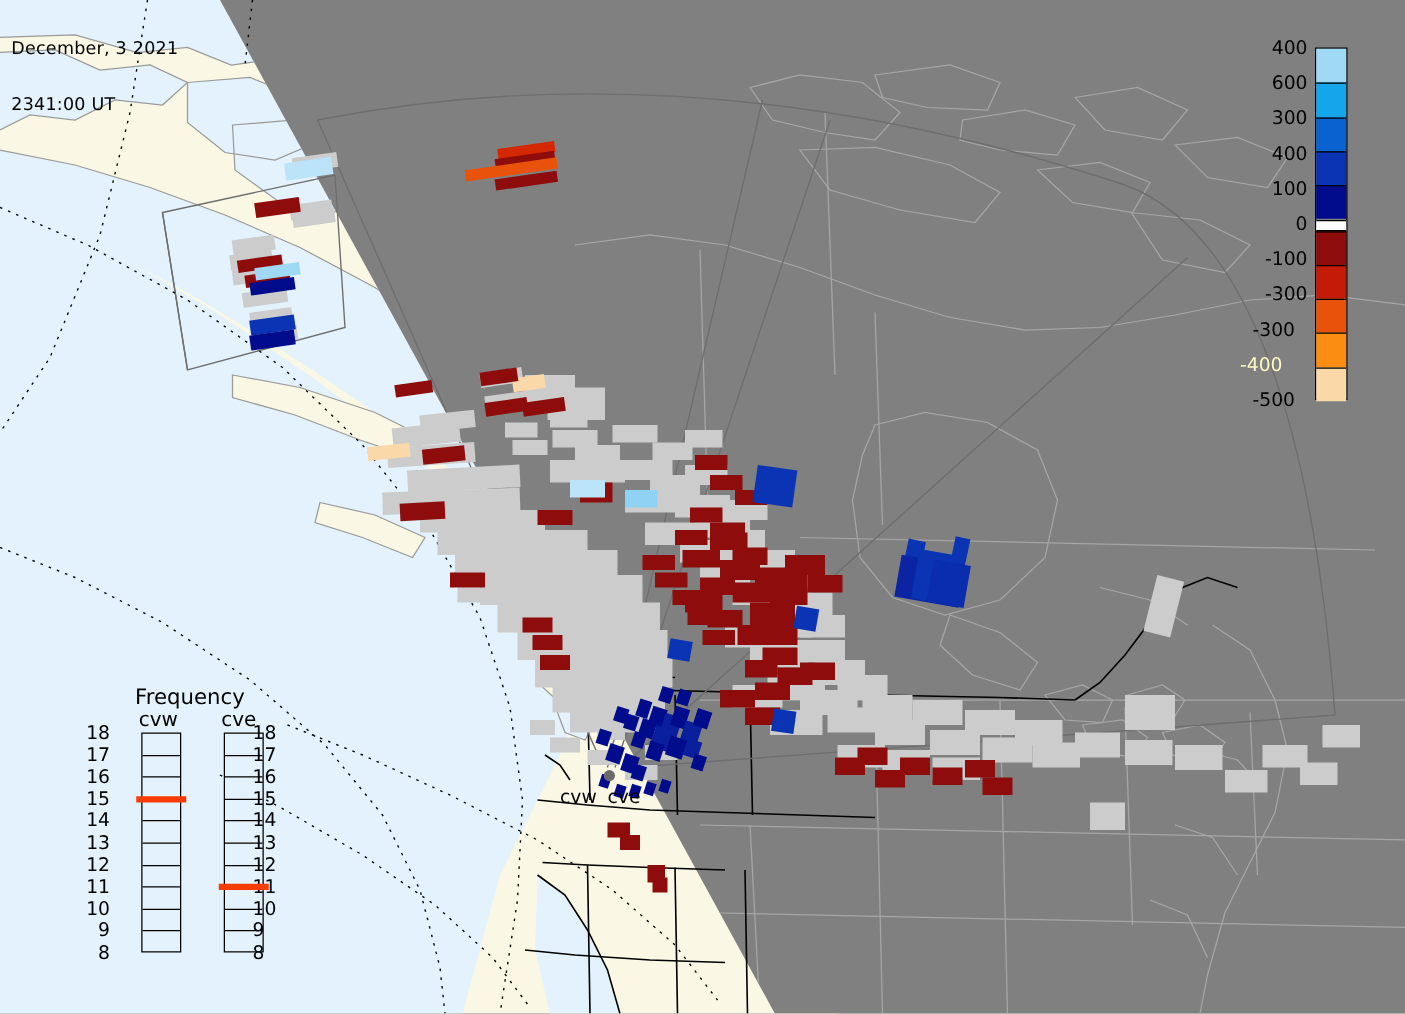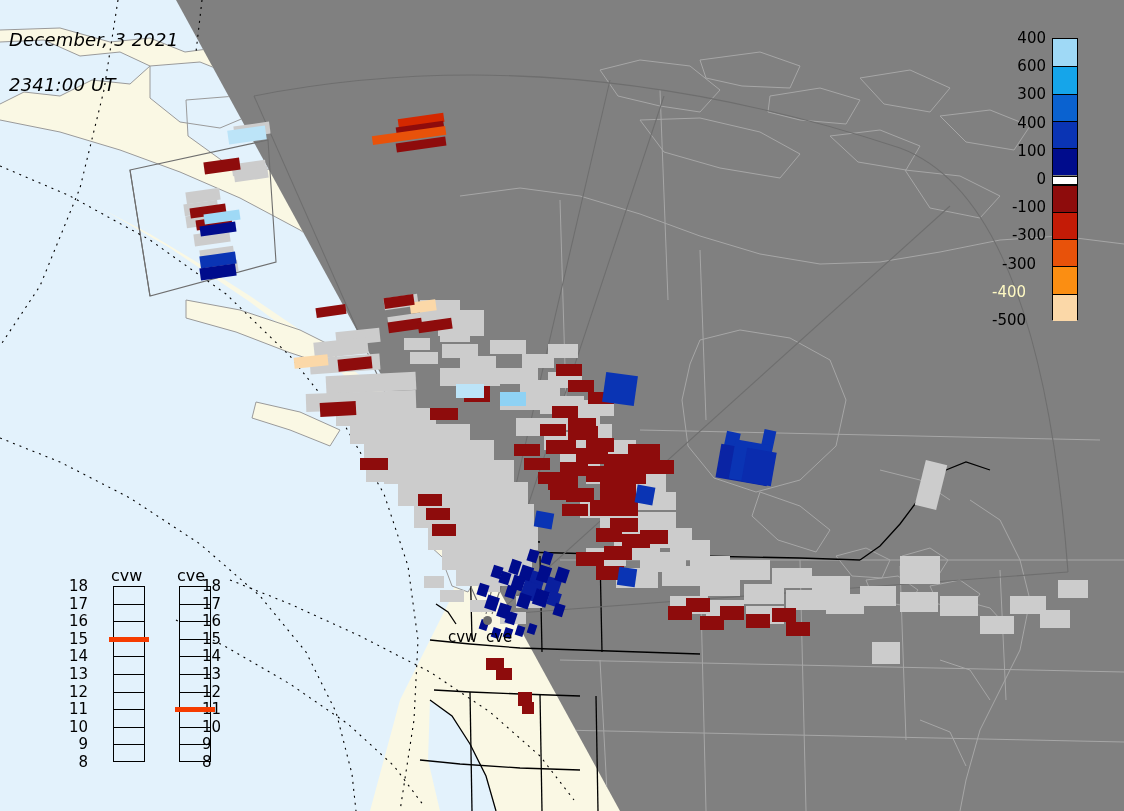--- a/index.html
+++ b/index.html
@@ -5,22 +5,22 @@
   html,body{margin:0;padding:0;background:#808080;}
   body{width:1124px;height:811px;overflow:hidden;
        font-family:"DejaVu Sans","Liberation Sans",sans-serif;}
   #root{position:relative;width:1124px;height:811px;overflow:hidden;background:#808080;}
 
   
   .mapwrap{position:absolute;left:0;top:0;width:1124px;height:811px;overflow:hidden;}
   .svgmap{position:absolute;left:0;top:0;width:1124px;height:811px;}
 
   
-  #stamp{position:absolute;left:9px;top:2px;color:#000;font-size:18px;line-height:15px;
-         letter-spacing:.2px;white-space:pre;font-style:italic;}
+  #stamp{position:absolute;left:9px;top:2px;color:#000;font-size:14px;line-height:15px;
+         letter-spacing:.2px;white-space:pre;}
   #stamp div{margin:0;padding:0;}
 
   
   #cbar{position:absolute;left:976px;top:2px;width:148px;height:336px;}
   #cbar .cbtitle{position:absolute;left:0px;top:2px;width:148px;text-align:left;
                  font-size:16px;color:#000;white-space:nowrap;}
 
   
   #freq{position:absolute;left:88px;top:548px;width:170px;height:250px;}
   #freq .ftitle{position:absolute;left:20px;top:0px;font-size:17px;color:#000;}
@@ -447,27 +447,30 @@
       <div class="ticklab" style="position: absolute; left: 992px; top: 29px; width: 54px; text-align: right; font-size: 15px; color: rgb(0, 0, 0);">400</div>
       <div class="ticklab" style="position: absolute; left: 992px; top: 57.2px; width: 54px; text-align: right; font-size: 15px; color: rgb(0, 0, 0);">600</div>
       <div class="ticklab" style="position: absolute; left: 992px; top: 85.4px; width: 54px; text-align: right; font-size: 15px; color: rgb(0, 0, 0);">300</div>
       <div class="ticklab" style="position: absolute; left: 992px; top: 113.6px; width: 54px; text-align: right; font-size: 15px; color: rgb(0, 0, 0);">400</div>
       <div class="ticklab" style="position: absolute; left: 992px; top: 141.8px; width: 54px; text-align: right; font-size: 15px; color: rgb(0, 0, 0);">100</div>
       <div class="ticklab" style="position: absolute; left: 992px; top: 170px; width: 54px; text-align: right; font-size: 15px; color: rgb(0, 0, 0);">0</div>
       <div class="ticklab" style="position: absolute; left: 992px; top: 198.2px; width: 54px; text-align: right; font-size: 15px; color: rgb(0, 0, 0);">-100</div>
       <div class="ticklab" style="position: absolute; left: 992px; top: 226.4px; width: 54px; text-align: right; font-size: 15px; color: rgb(0, 0, 0);">-300</div>
       <div class="ticklab" style="position: absolute; left: 992px; top: 254.6px; width: 54px; text-align: center; font-size: 15px; color: rgb(0, 0, 0);">-300</div>
       <div class="ticklab" style="position: absolute; left: 992px; top: 282.8px; width: 54px; text-align: left; font-size: 15px; color: #fef9c3;">-400</div>
-      <div class="ticklab" style="position: absolute; left: 992px; top: 311px; width: 54px; text-align: left; font-size: 15px; color: rgb(0, 0, 0);">-500</div>
+      <div class="ticklab" style="position: absolute; left: 992px; top: 311px; width: 54px; text-align: center; font-size: 15px; color: rgb(0, 0, 0);">-500</div>
     </div>
   <div class="sidelab" style="left:1082px;top:46px">toward</div>
   <div class="sidelab" style="left:1082px;top:310px">away</div>
   <div class="sidelab" style="left:1082px;top:163px">10</div>
   <div class="sidelab" style="left:1082px;top:185px">-10</div>
 
+  <div id="freq">
+    <div class="ftitle">Frequency</div>
+  </div>
   <div id="freq-body" style="position: absolute; left: 0px; top: 0px; width: 1124px; height: 811px;">
       <div style="position: absolute; left: 111px; top: 566px; font-size: 16px; color: rgb(0, 0, 0);">cvw</div>
       <div style="position: absolute; left: 113px; top: 586px; width: 32px; height: 176px; border: 1.5px solid rgb(0, 0, 0); box-sizing: border-box; background: rgb(227, 242, 252);">
         <div style="height: 17.6px; box-sizing: border-box; border-bottom: 1px solid rgb(0, 0, 0);"></div>
         <div style="height: 17.6px; box-sizing: border-box; border-bottom: 1px solid rgb(0, 0, 0);"></div>
         <div style="height: 17.6px; box-sizing: border-box; border-bottom: 1px solid rgb(0, 0, 0);"></div>
         <div style="height: 17.6px; box-sizing: border-box; border-bottom: 1px solid rgb(0, 0, 0);"></div>
         <div style="height: 17.6px; box-sizing: border-box; border-bottom: 1px solid rgb(0, 0, 0);"></div>
         <div style="height: 17.6px; box-sizing: border-box; border-bottom: 1px solid rgb(0, 0, 0);"></div>
         <div style="height: 17.6px; box-sizing: border-box; border-bottom: 1px solid rgb(0, 0, 0);"></div>

